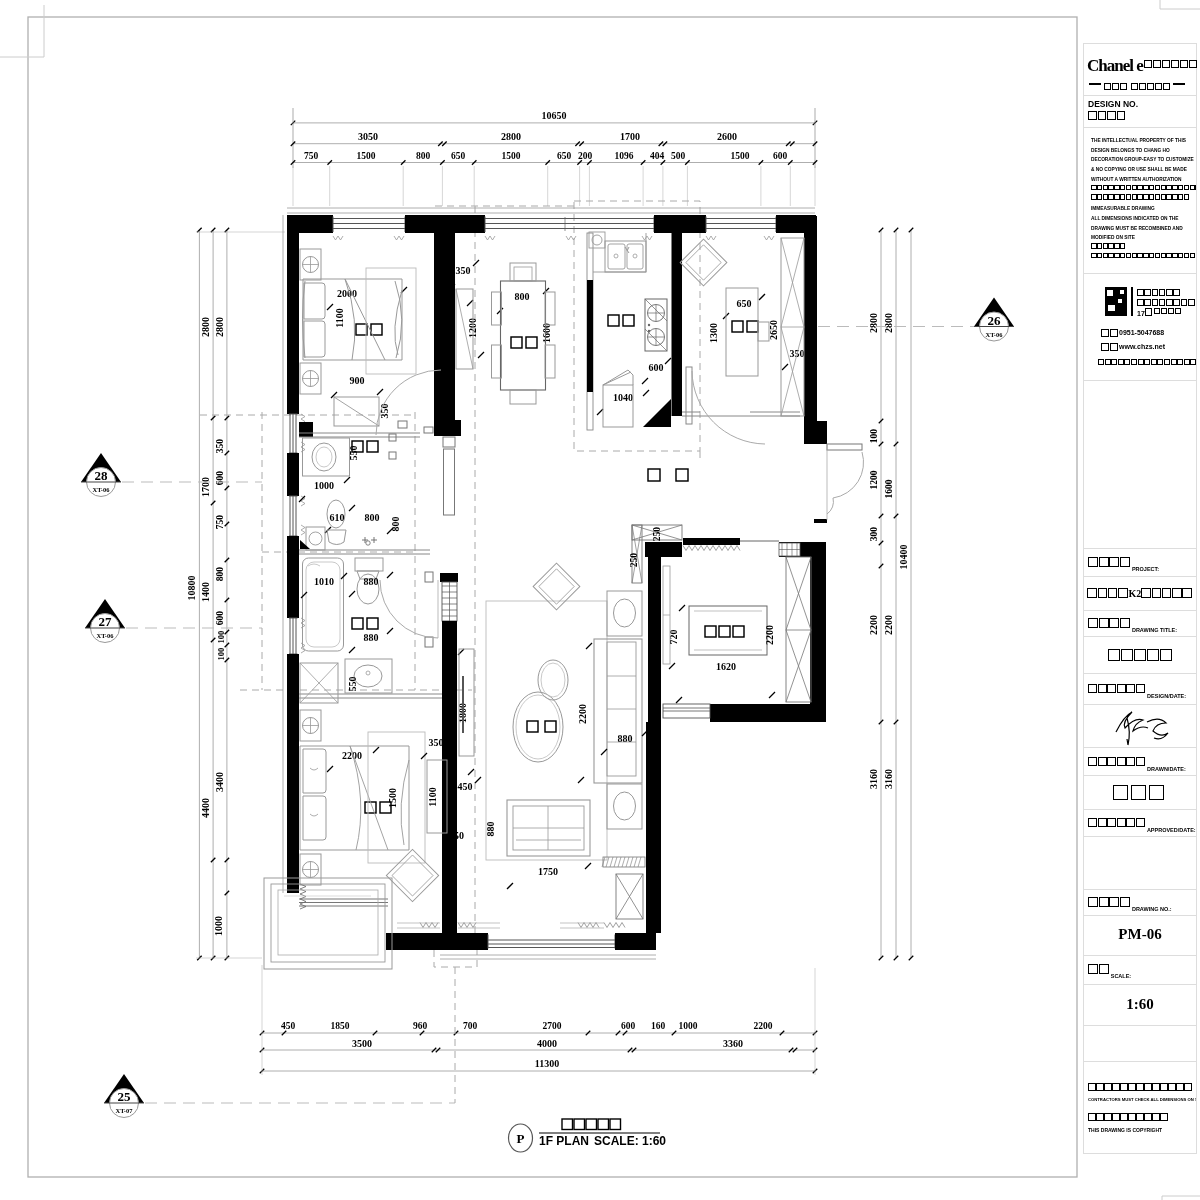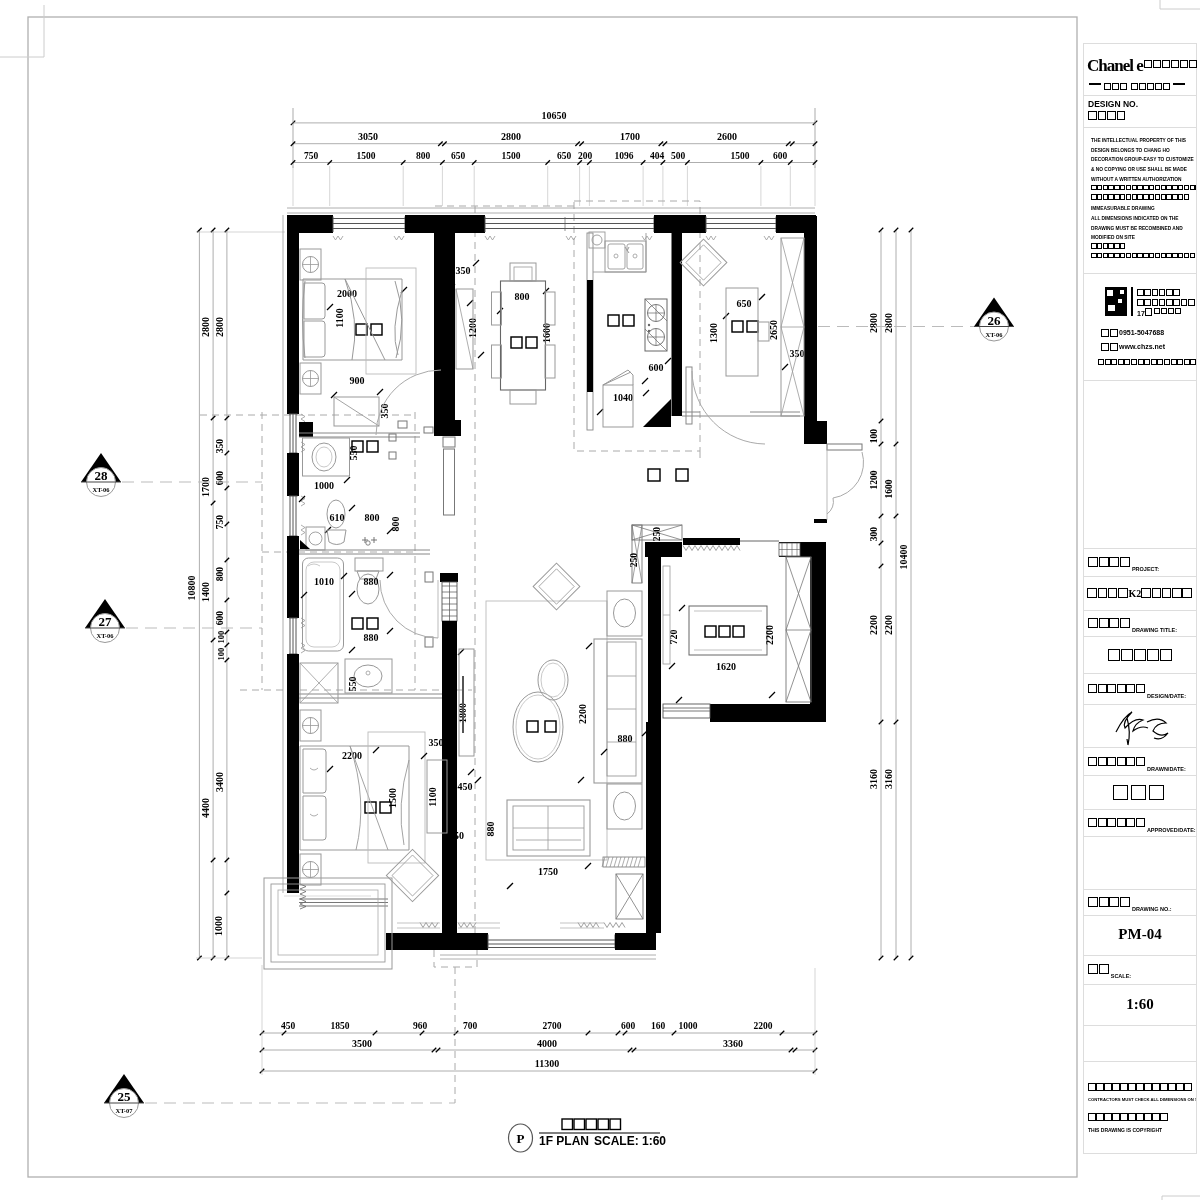--- a/index.html
+++ b/index.html
@@ -911,21 +911,21 @@
         <div style="position:absolute;left:4px;top:9px;white-space:nowrap;"><i style="display:inline-block;width:7px;height:7px;border:1.1px solid #000;margin-right:0.6px;vertical-align:top;"></i><i style="display:inline-block;width:7px;height:7px;border:1.1px solid #000;margin-right:0.6px;vertical-align:top;"></i><i style="display:inline-block;width:7px;height:7px;border:1.1px solid #000;margin-right:0.6px;vertical-align:top;"></i><i style="display:inline-block;width:7px;height:7px;border:1.1px solid #000;margin-right:0.6px;vertical-align:top;"></i><i style="display:inline-block;width:7px;height:7px;border:1.1px solid #000;margin-right:0.6px;vertical-align:top;"></i><i style="display:inline-block;width:7px;height:7px;border:1.1px solid #000;margin-right:0.6px;vertical-align:top;"></i><span style="font-family:'Liberation Sans';font-weight:bold;font-size:5.5px;"> APPROVED/DATE:</span></div>
       </div>
 
 <div style="position:absolute;left:0;top:793px;width:112px;height:53px;border:1px solid #ddd;border-top:none;"></div>
 
 <div style="position:absolute;left:0;top:846px;width:112px;height:26px;border:1px solid #ddd;border-top:none;">
         <div style="position:absolute;left:4px;top:8px;white-space:nowrap;"><i style="display:inline-block;width:8px;height:8px;border:1.1px solid #000;margin-right:0.6px;vertical-align:top;"></i><i style="display:inline-block;width:8px;height:8px;border:1.1px solid #000;margin-right:0.6px;vertical-align:top;"></i><i style="display:inline-block;width:8px;height:8px;border:1.1px solid #000;margin-right:0.6px;vertical-align:top;"></i><i style="display:inline-block;width:8px;height:8px;border:1.1px solid #000;margin-right:0.6px;vertical-align:top;"></i><span style="font-family:'Liberation Sans';font-weight:bold;font-size:5.5px;"> DRAWING NO.:</span></div>
       </div>
 
 <div style="position:absolute;left:0;top:872px;width:112px;height:40px;border:1px solid #ddd;border-top:none;text-align:center;font-family:'Liberation Serif';font-weight:bold;font-size:15px;">
-        <div style="margin-top:11px;">PM-04</div>
+        <div style="margin-top:11px;">PM-06</div>
       </div>
 
 <div style="position:absolute;left:0;top:912px;width:112px;height:29px;border:1px solid #ddd;border-top:none;">
         <div style="position:absolute;left:4px;top:9px;white-space:nowrap;"><i style="display:inline-block;width:8px;height:8px;border:1.1px solid #000;margin-right:0.6px;vertical-align:top;"></i><i style="display:inline-block;width:8px;height:8px;border:1.1px solid #000;margin-right:0.6px;vertical-align:top;"></i><span style="font-family:'Liberation Sans';font-weight:bold;font-size:5.5px;"> SCALE:</span></div>
       </div>
 
 <div style="position:absolute;left:0;top:941px;width:112px;height:41px;border:1px solid #ddd;border-top:none;text-align:center;font-family:'Liberation Serif';font-weight:bold;font-size:15px;">
         <div style="margin-top:12px;">1:60</div>
       </div>
 

